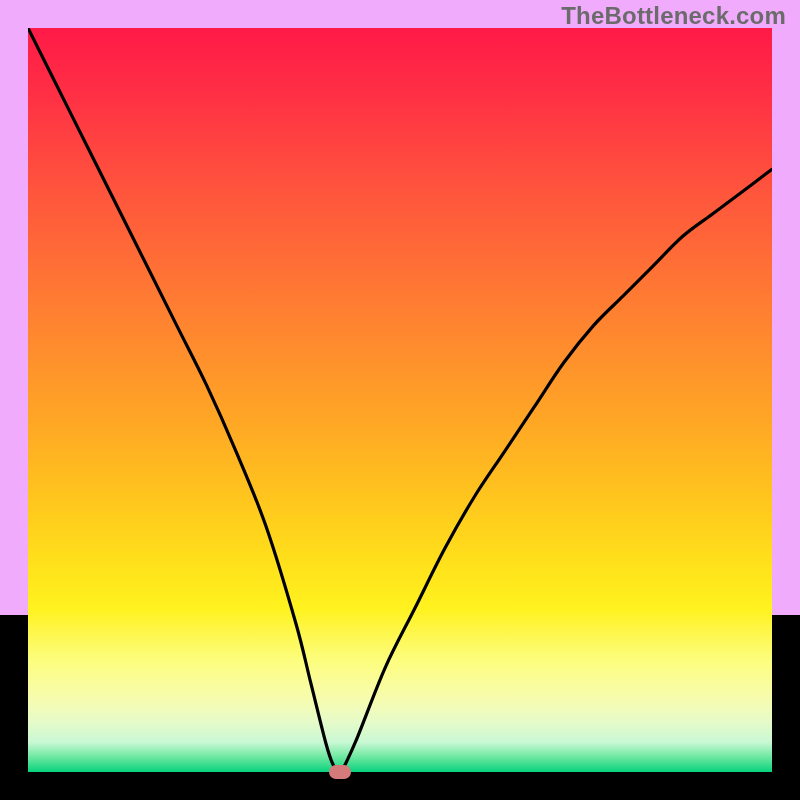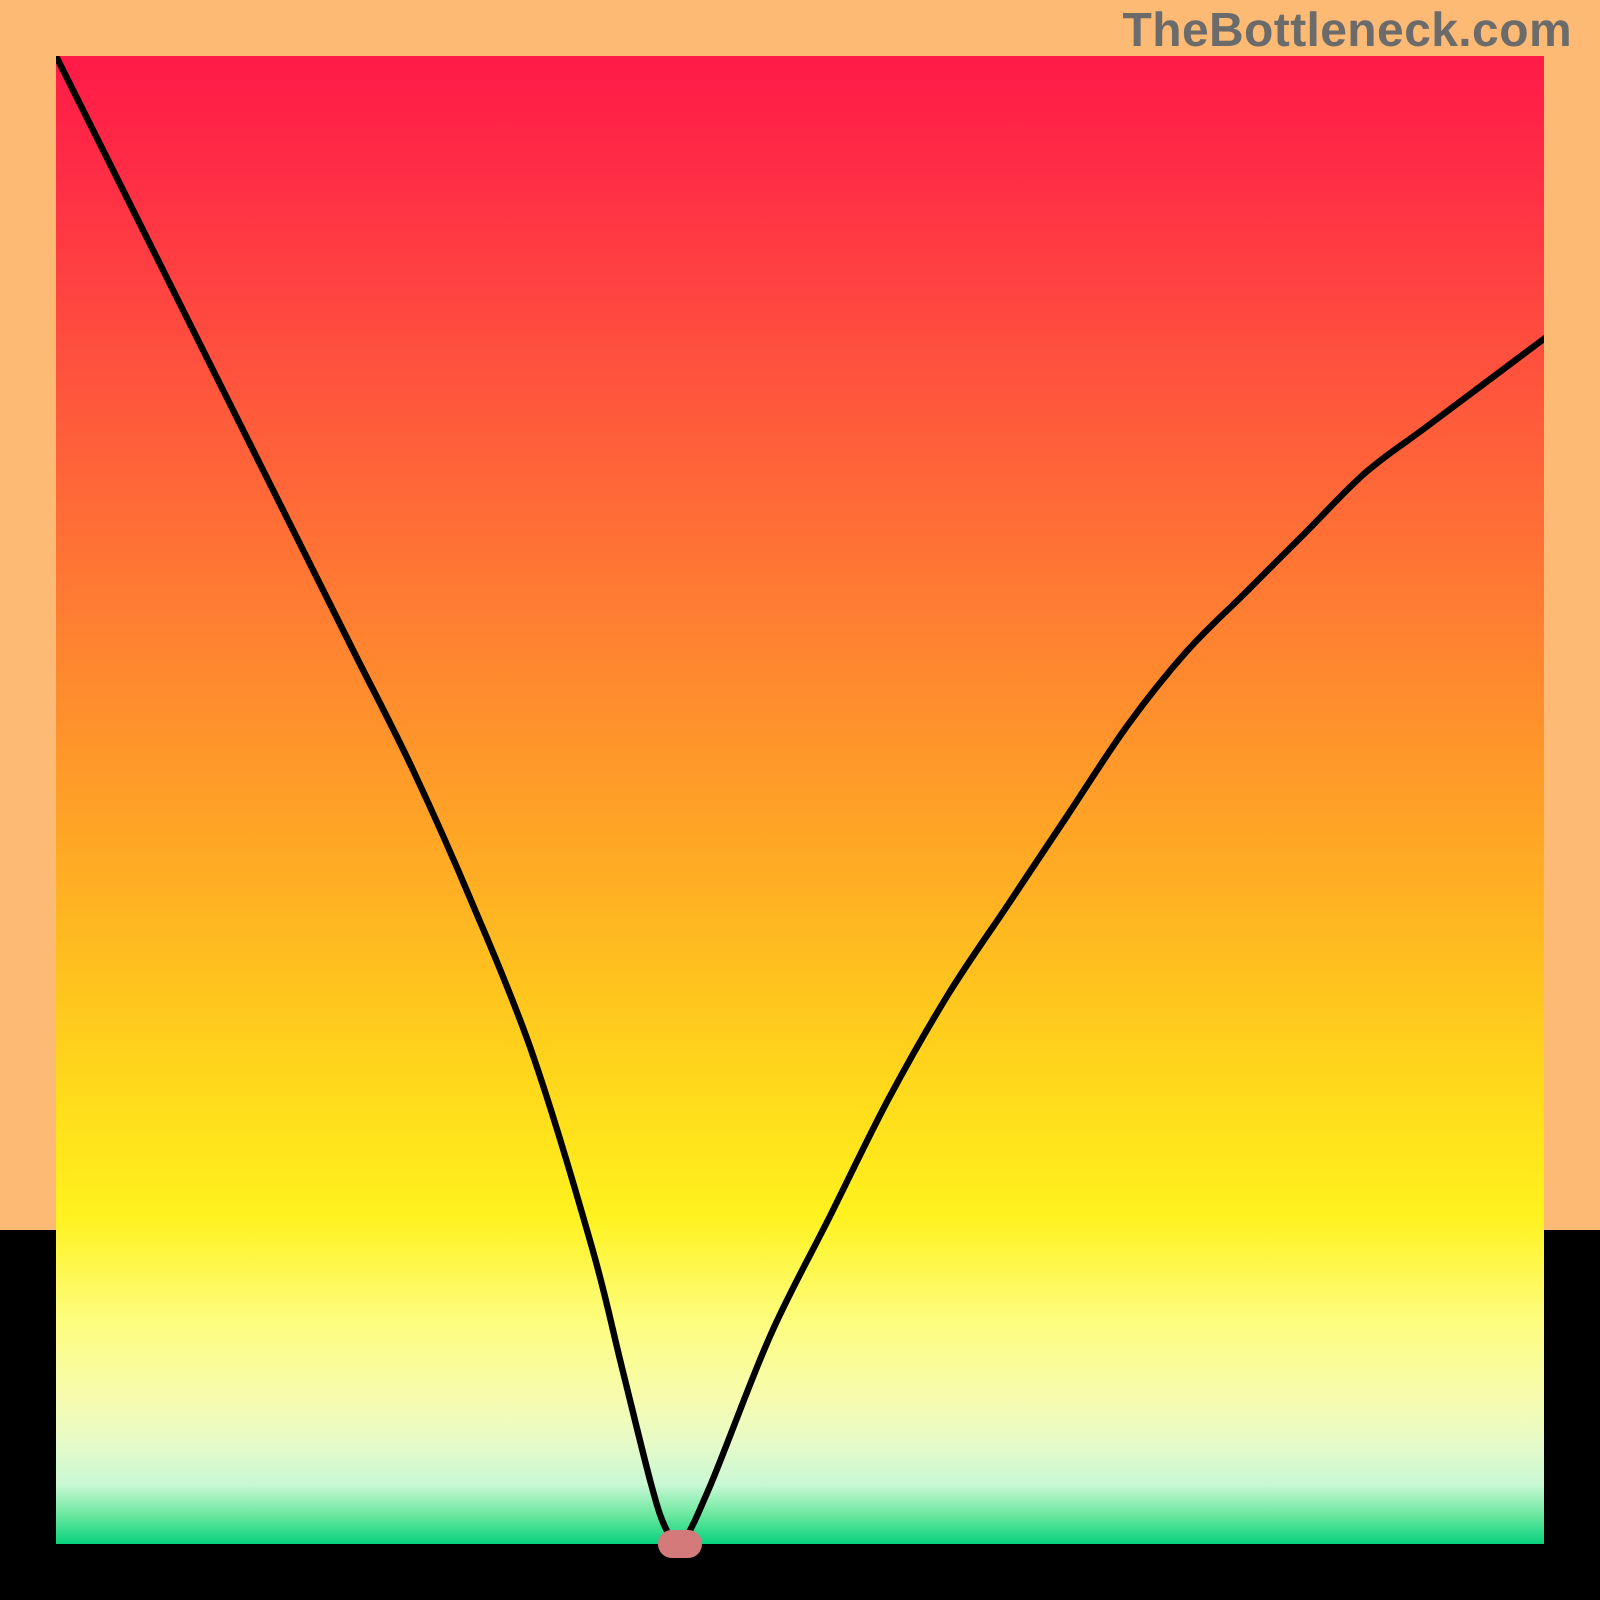--- a/index.html
+++ b/index.html
@@ -1,21 +1,21 @@
 <!DOCTYPE html>
 <html><head>
 <meta charset="utf-8">
 <style>
   * { margin: 0; padding: 0; box-sizing: border-box; }
   html, body { width: 800px; height: 800px; overflow: hidden; background: #000; }
   .frame {
     position: relative;
     width: 800px;
     height: 615px;
-    background: #fdba74;
+    background: #f0abfc;
   }
   .watermark {
     position: absolute;
     top: 2px;
     right: 14px;
     font-family: Arial, Helvetica, sans-serif;
     font-size: 24px;
     font-weight: 600;
     color: #6b6b6b;
     letter-spacing: 0.2px;

